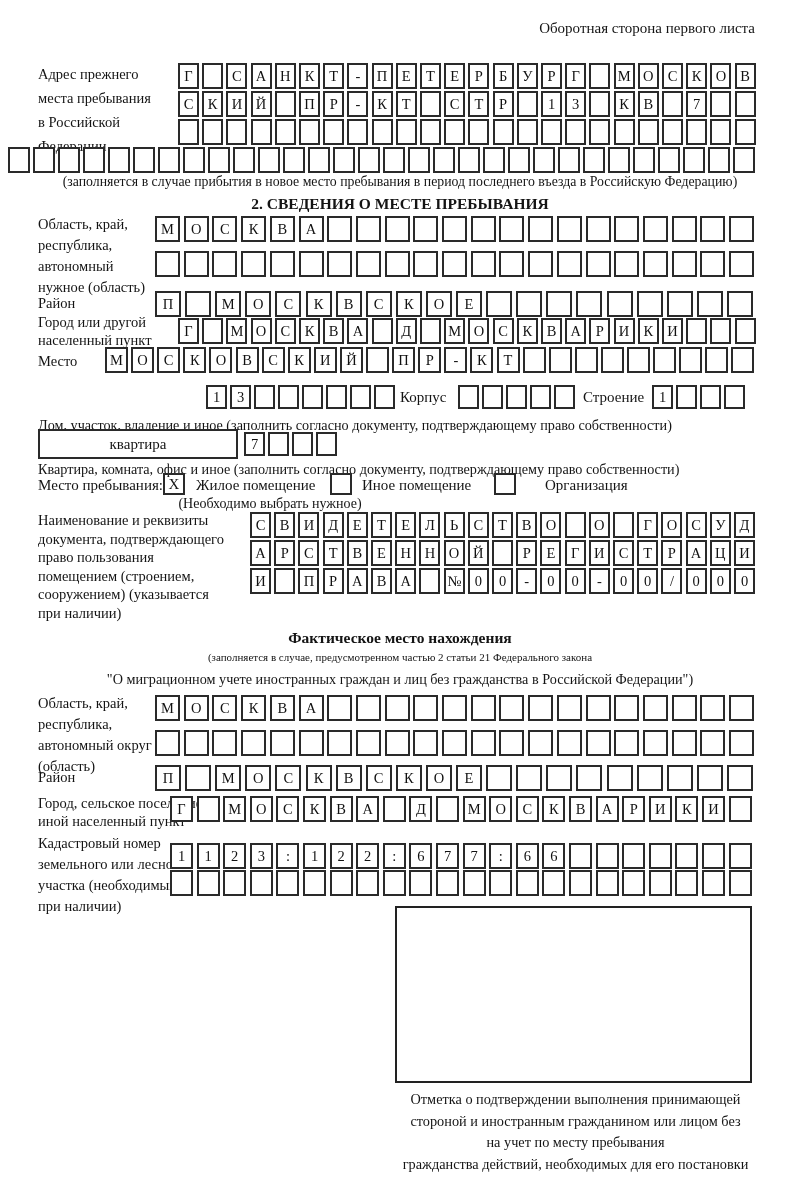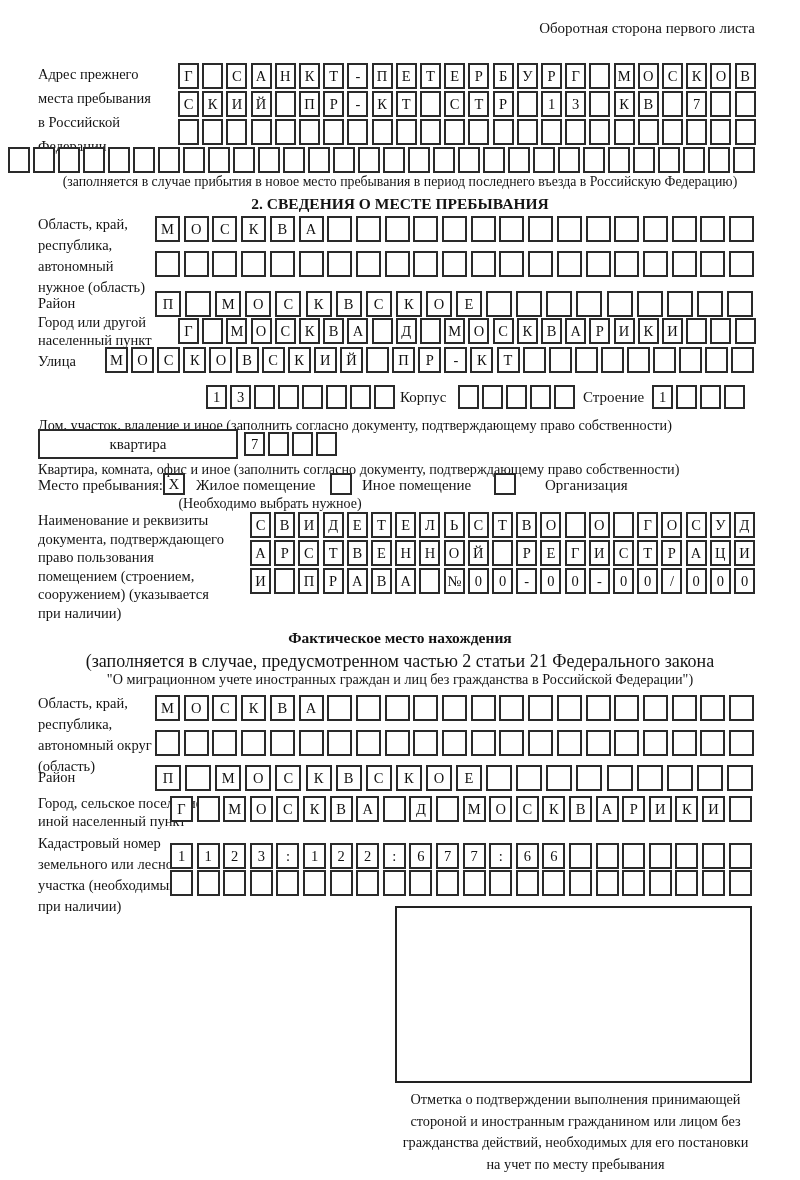--- a/index.html
+++ b/index.html
@@ -249,21 +249,21 @@
       <span class="cell" style="left: 387.2px; width: 21px; height: 26px;">А</span>
       <span class="cell" style="left: 411.4px; width: 21px; height: 26px;">Р</span>
       <span class="cell" style="left: 435.6px; width: 21px; height: 26px;">И</span>
       <span class="cell" style="left: 459.8px; width: 21px; height: 26px;">К</span>
       <span class="cell" style="left: 484px; width: 21px; height: 26px;">И</span>
       <span class="cell" style="left: 508.2px; width: 21px; height: 26px;"></span>
       <span class="cell" style="left: 532.4px; width: 21px; height: 26px;"></span>
       <span class="cell" style="left: 556.6px; width: 21px; height: 26px;"></span>
     </div>
 
-  <div class="lbl" style="left:38px;top:351px;">Улица</div>
+  <div class="lbl" style="left:38px;top:351px;">Место</div>
   <div class="boxrow" style="left:105px;top:347px;">
       <span class="cell" style="left: 0px; width: 23px; height: 26px;">М</span>
       <span class="cell" style="left: 26.1px; width: 23px; height: 26px;">О</span>
       <span class="cell" style="left: 52.2px; width: 23px; height: 26px;">С</span>
       <span class="cell" style="left: 78.3px; width: 23px; height: 26px;">К</span>
       <span class="cell" style="left: 104.4px; width: 23px; height: 26px;">О</span>
       <span class="cell" style="left: 130.5px; width: 23px; height: 26px;">В</span>
       <span class="cell" style="left: 156.6px; width: 23px; height: 26px;">С</span>
       <span class="cell" style="left: 182.7px; width: 23px; height: 26px;">К</span>
       <span class="cell" style="left: 208.8px; width: 23px; height: 26px;">И</span>
@@ -408,21 +408,21 @@
       <span class="cell" style="left: 338.8px; width: 21px; height: 26px;">-</span>
       <span class="cell" style="left: 363px; width: 21px; height: 26px;">0</span>
       <span class="cell" style="left: 387.2px; width: 21px; height: 26px;">0</span>
       <span class="cell" style="left: 411.4px; width: 21px; height: 26px;">/</span>
       <span class="cell" style="left: 435.6px; width: 21px; height: 26px;">0</span>
       <span class="cell" style="left: 459.8px; width: 21px; height: 26px;">0</span>
       <span class="cell" style="left: 484px; width: 21px; height: 26px;">0</span>
     </div>
 
   <div class="abs bold center" style="top:629px;left:0;width:800px;font-size:15.5px;">Фактическое место нахождения</div>
-  <div class="note" style="top:651px;font-size:18px;">(заполняется в случае, предусмотренном частью 2 статьи 21 Федерального закона</div>
+  <div class="note" style="top:651px;font-size:11px;">(заполняется в случае, предусмотренном частью 2 статьи 21 Федерального закона</div>
   <div class="note" style="top:671px;font-size:14.2px;">"О миграционном учете иностранных граждан и лиц без гражданства в Российской Федерации")</div>
 
   <div class="lbl lines" style="left:38px;top:693px;">
     <div>Область, край,</div>
     <div>республика,</div>
     <div>автономный округ</div>
     <div>(область)</div>
   </div>
   <div class="boxrow" style="left:155px;top:695px;">
       <span class="cell" style="left: 0px; width: 25px; height: 26px;">М</span>
@@ -576,17 +576,17 @@
       <span class="cell" style="left: 478.8px; width: 23px; height: 26px;"></span>
       <span class="cell" style="left: 505.4px; width: 23px; height: 26px;"></span>
       <span class="cell" style="left: 532px; width: 23px; height: 26px;"></span>
       <span class="cell" style="left: 558.6px; width: 23px; height: 26px;"></span>
     </div>
 
   <div class="stamp" style="left:395px;top:906px;width:357px;height:177px;"></div>
   <div class="abs center lines" style="left:383px;top:1089px;width:385px;font-size:14.3px;line-height:21.5px;">
     <div>Отметка о подтверждении выполнения принимающей</div>
     <div>стороной и иностранным гражданином или лицом без</div>
+    <div>на учет по месту пребывания</div>
     <div>гражданства действий, необходимых для его постановки</div>
-    <div>на учет по месту пребывания</div>
   </div>
 
 </div>
 
 </body></html>

